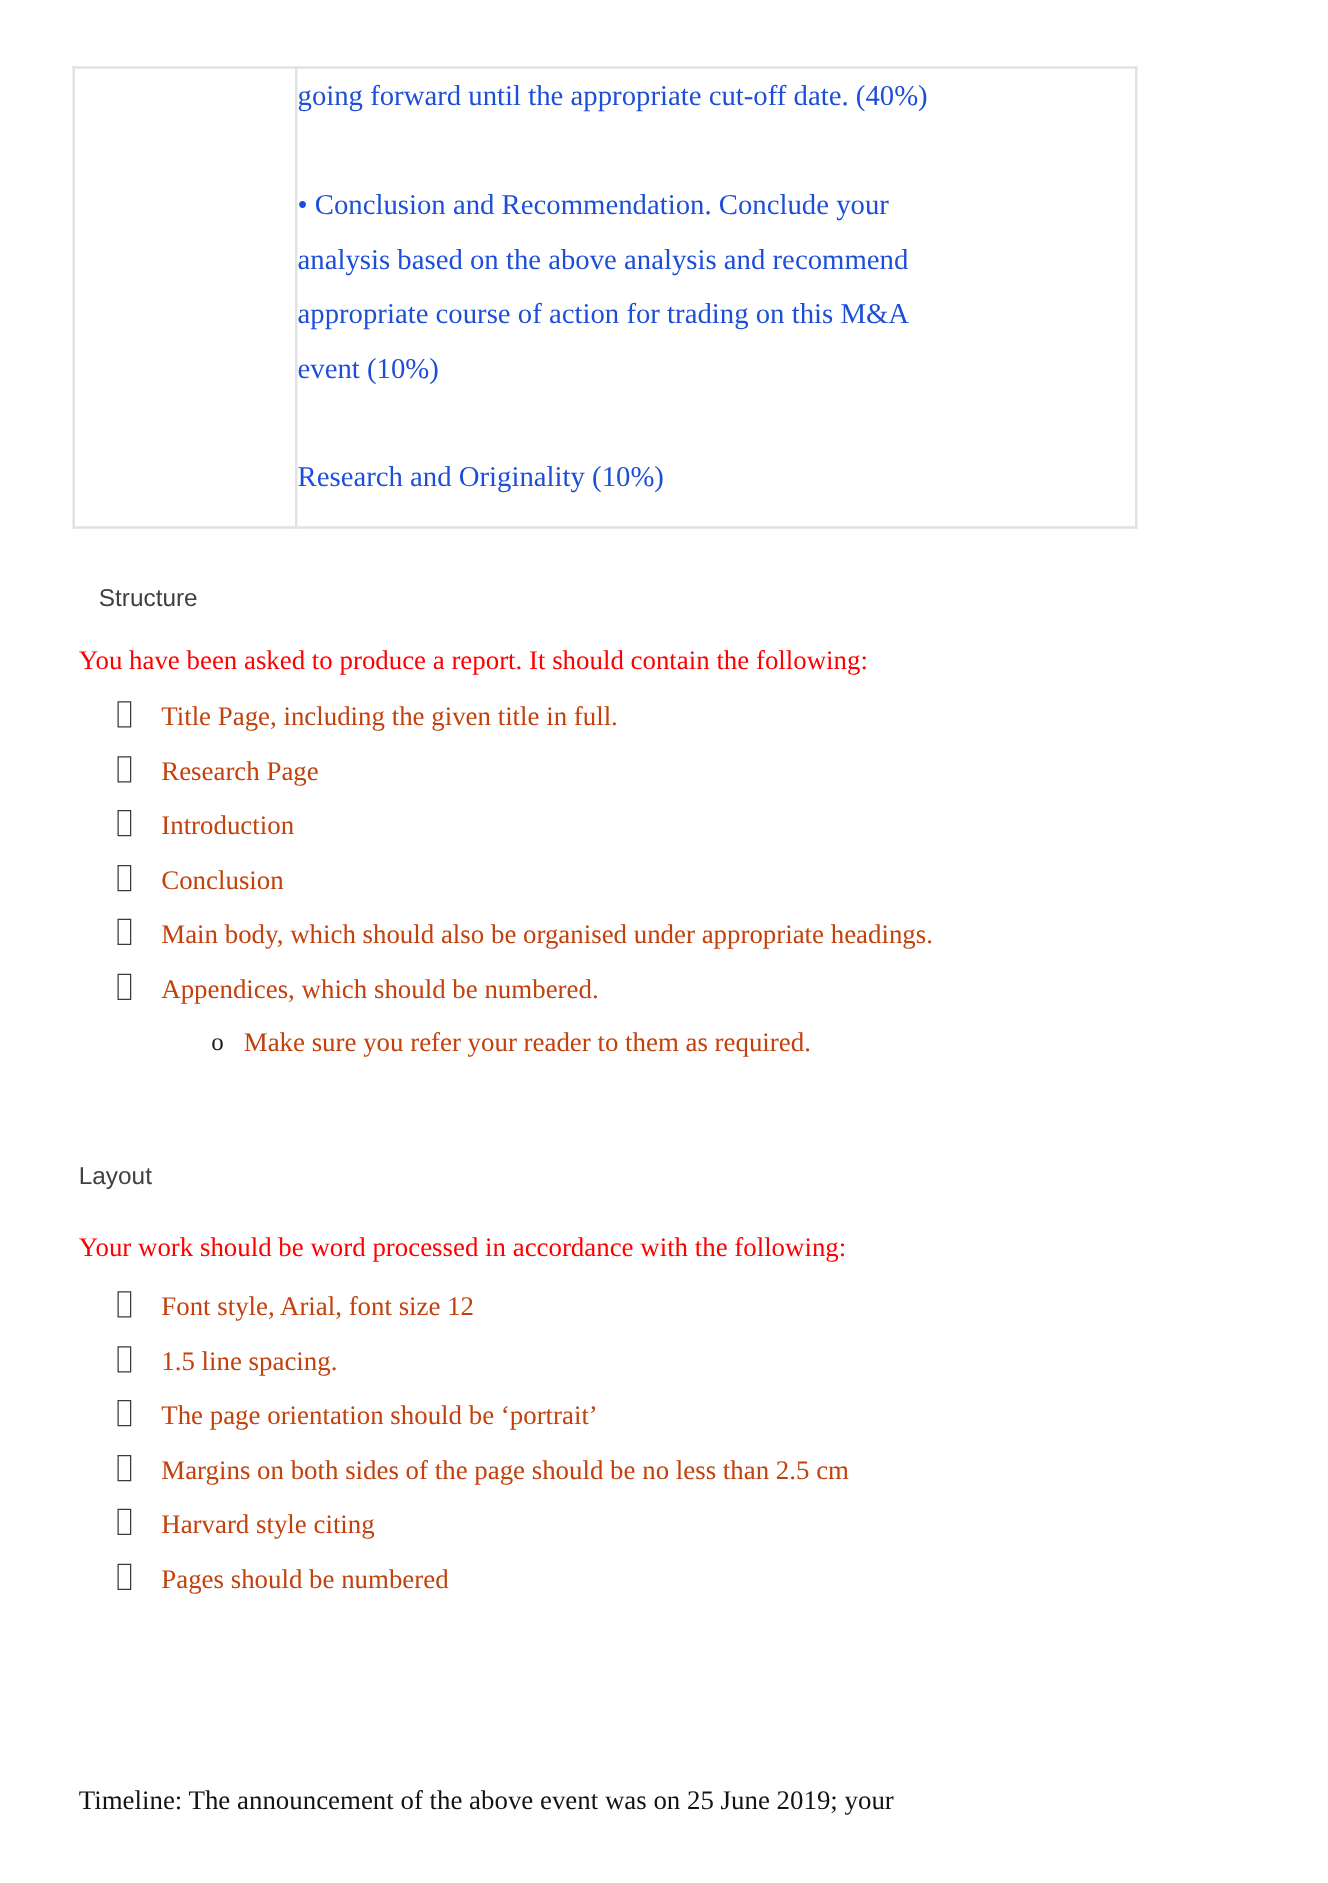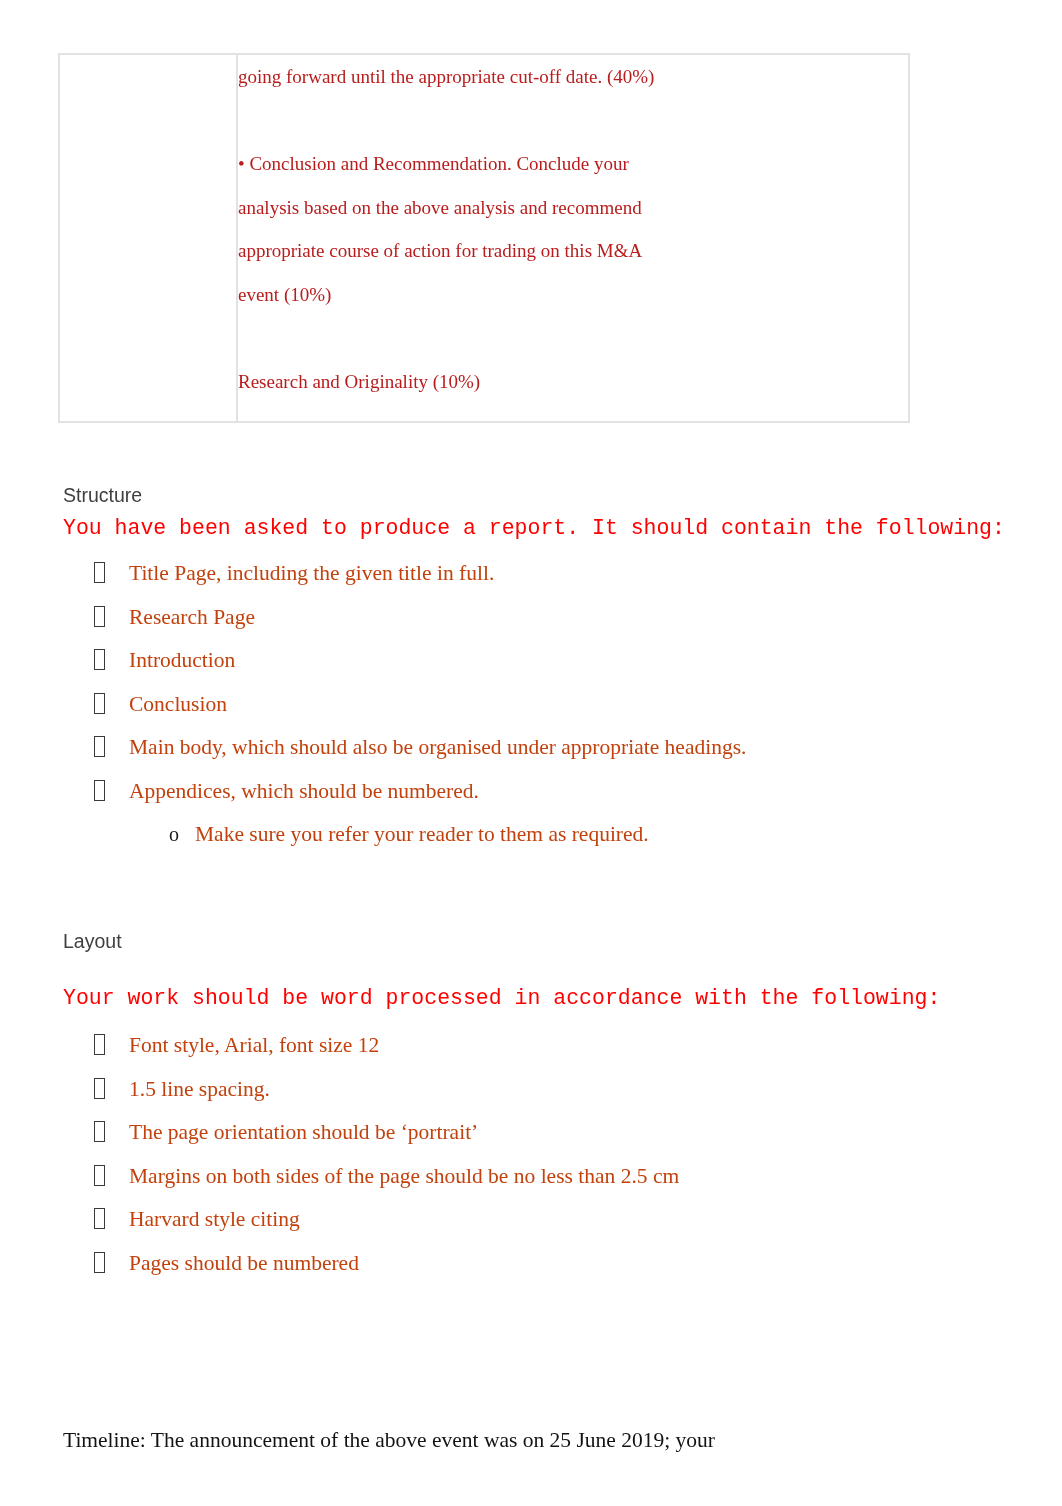--- a/index.html
+++ b/index.html
@@ -39,22 +39,22 @@
   }
   .cell-left {
     width: 176px;
     height: 366px;
     border-right: 2px solid #e2e2e2 !important;
   }
   .cell-right {
     padding: 10px 14px 10px 14px;
   }
   .cell-right .tline {
-    color: #b91c1c;
-    font-size: 19px;
+    color: #1d4ed8;
+    font-size: 23px;
     line-height: 43.5px;
     white-space: pre;
   }
   .tspacer { height: 43.5px; }
 
   
   .section-heading {
     position: absolute;
     left: 63px;
     color: #404040;
@@ -65,21 +65,20 @@
   }
 
   
   .red-lead {
     position: absolute;
     left: 63px;
     color: #ff0000;
     font-size: 21.5px;
     line-height: 28px;
     white-space: pre;
-    font-family: Liberation Mono, monospace;
   }
 
   
   .bullet-list {
     position: absolute;
     left: 63px;
     width: 940px;
   }
   .bullet-row {
     position: relative;
@@ -153,21 +152,21 @@
         <div class="tline">analysis based on the above analysis and recommend</div>
         <div class="tline">appropriate course of action for trading on this M&amp;A</div>
         <div class="tline">event (10%)</div>
         <div class="tspacer"></div>
         <div class="tline">Research and Originality (10%)</div>
       </td>
     </tr>
   </tbody>
     </table>
 
-  <div class="section-heading" style="top:482px;">Structure</div>
+  <div class="section-heading" style="top:466px;margin-left:16px;">Structure</div>
 
   <div class="red-lead" style="top:514px;">You have been asked to produce a report. It should contain the following:</div>
 
   <div class="bullet-list" style="top:552px;">
 
     <div class="bullet-row">
       <span class="bullet-marker"><span class="tofu"></span></span>
       <span class="bullet-text">Title Page, including the given title in full.</span>
     </div>
 

